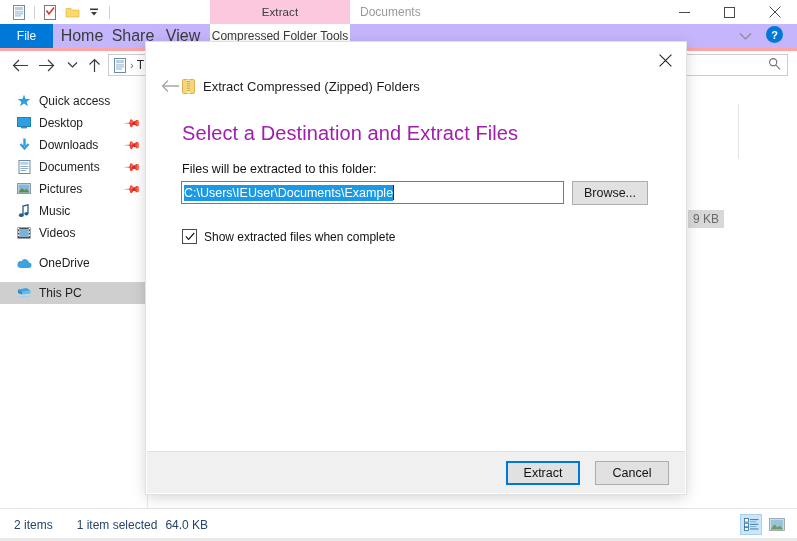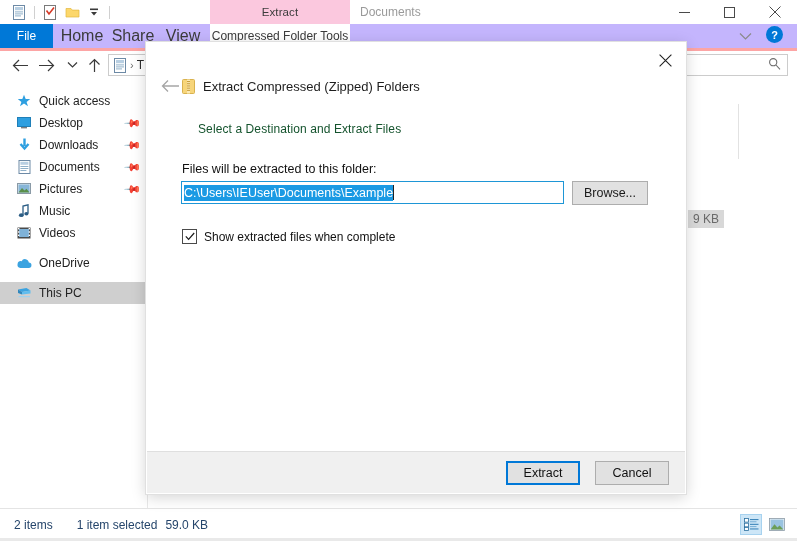--- a/index.html
+++ b/index.html
@@ -239,23 +239,22 @@
   }
   .dlg-titlerow {
     position: absolute; left: 36px; top: 30px;
     height: 28px;
     display: flex; align-items: center;
     font-size: 13px; color: #1d1d1d;
   }
   .dlg-title-ico { margin-right: 8px; display: flex; }
   .dlg-heading {
     position: absolute; left: 36px; top: 80px;
-    font-size: 12px; color: #14532d;
+    font-size: 20px; color: #a21caf;
     letter-spacing: .1px;
-    margin-left: 16px;
   }
   .dlg-label {
     position: absolute; left: 36px; top: 120px;
     font-size: 12.5px; color: #111111;
   }
   .dlg-pathfield {
     position: absolute; left: 35px; top: 139px;
     width: 383px; height: 23px;
     border: 1px solid #1e96d6;
     background: #ffffff;
@@ -559,21 +558,21 @@
 
     <div class="content-pane">
       <div class="split-handle"></div>
       <div class="file-row-size">9 KB</div>
     </div>
 
     <div class="statusbar">
       <div class="status-left">
         <span class="status-count">2 items</span>
         <span class="status-selected">1 item selected</span>
-        <span>59.0 KB</span>
+        <span>64.0 KB</span>
       </div>
       <div class="viewbtns">
         <div class="viewbtn active">
           <svg width="15" height="13" viewBox="0 0 15 13">
             <rect x="0.5" y="0.5" width="4" height="3.6" fill="#fff" stroke="#2a6e9e" stroke-width="0.8"></rect>
             <rect x="0.5" y="5.2" width="4" height="3.6" fill="#fff" stroke="#2a6e9e" stroke-width="0.8"></rect>
             <rect x="0.5" y="9.4" width="4" height="3" fill="#fff" stroke="#2a6e9e" stroke-width="0.8"></rect>
             <rect x="6" y="1" width="8.5" height="1.1" fill="#3f87bb"></rect>
             <rect x="6" y="3.2" width="6.5" height="1.1" fill="#7fb4d8"></rect>
             <rect x="6" y="5.8" width="8.5" height="1.1" fill="#3f87bb"></rect>

